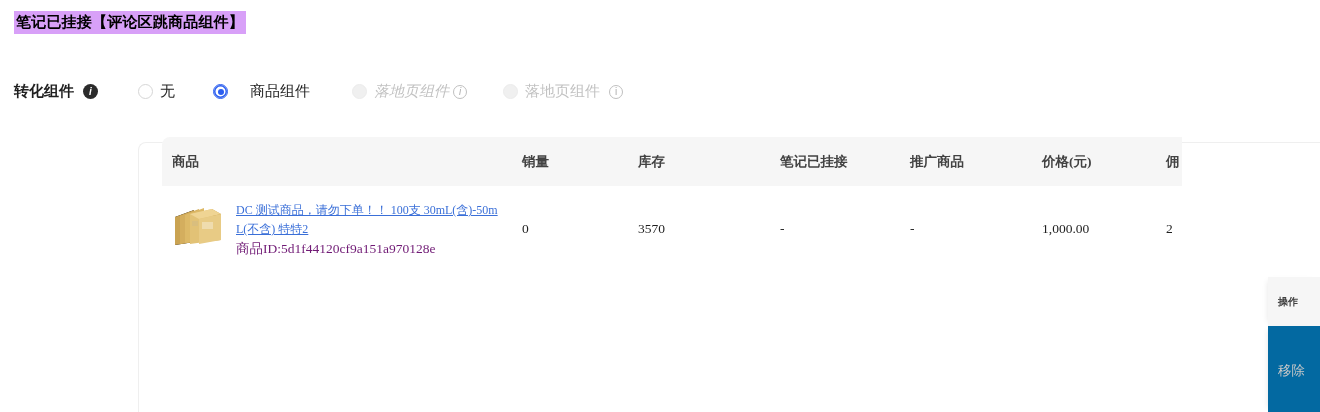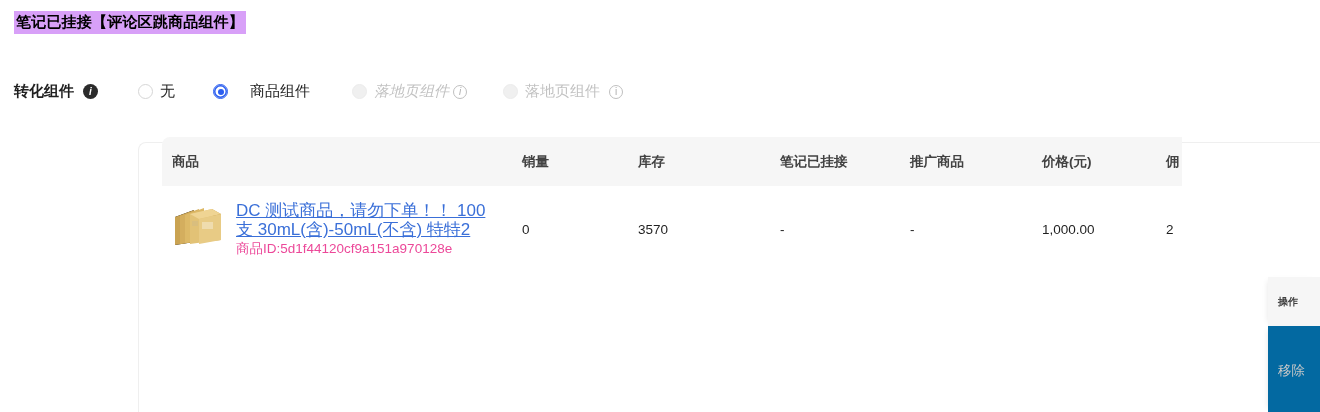--- a/index.html
+++ b/index.html
@@ -101,21 +101,21 @@
     font-size: 15px; font-family: inherit;
     cursor: default;
   }
 
   
   .table-wrap {
     position: absolute; left: 162px; top: 137px;
     width: 1020px; height: 163px;
     overflow: hidden;
   }
-  .tbl { width: 1108px; border-collapse: collapse; table-layout: fixed; }
+  .tbl { width: 1108px; border-collapse: collapse; table-layout: fixed; font-family: Liberation Serif, serif; }
   .tbl thead th {
     background: #f6f6f6;
     color: #424242;
     font-size: 13.5px; font-weight: 700;
     text-align: left;
     padding: 16px 0 15px 0;
     height: 49px;
     white-space: nowrap;
   }
   .tbl thead th:first-child { border-radius: 8px 0 0 0; padding-left: 10px; }
@@ -127,25 +127,25 @@
   }
   .tbl tbody td:first-child { padding-left: 10px; }
 
   .prod-cell { display: flex; align-items: flex-start; gap: 12px; }
   .thumb {
     width: 52px; height: 52px; flex: 0 0 auto;
     border-radius: 2px; overflow: hidden; background: #fff;
   }
   .prod-text { padding-top: 1px; }
   .prod-link {
-    color: #3a6fd8; font-size: 17px; line-height: 19px;
+    color: #3a6fd8; font-size: 12px; line-height: 19px;
     text-decoration: underline; display: block;
     max-width: 262px; word-break: break-all; cursor: pointer;
   }
-  .prod-id { color: #ec4899; font-size: 13.5px; line-height: 19px; margin-top: 10px; }
+  .prod-id { color: #701a75; font-size: 13.5px; line-height: 19px; margin-top: 10px; }
 
   .col-prod { width: 360px; }
   .col-sales { width: 116px; }
   .col-stock { width: 142px; }
   .col-promo { width: 130px; }
   .col-rate { width: 132px; }
   .col-price { width: 124px; }
   .col-comm { width: 104px; }
 
   

